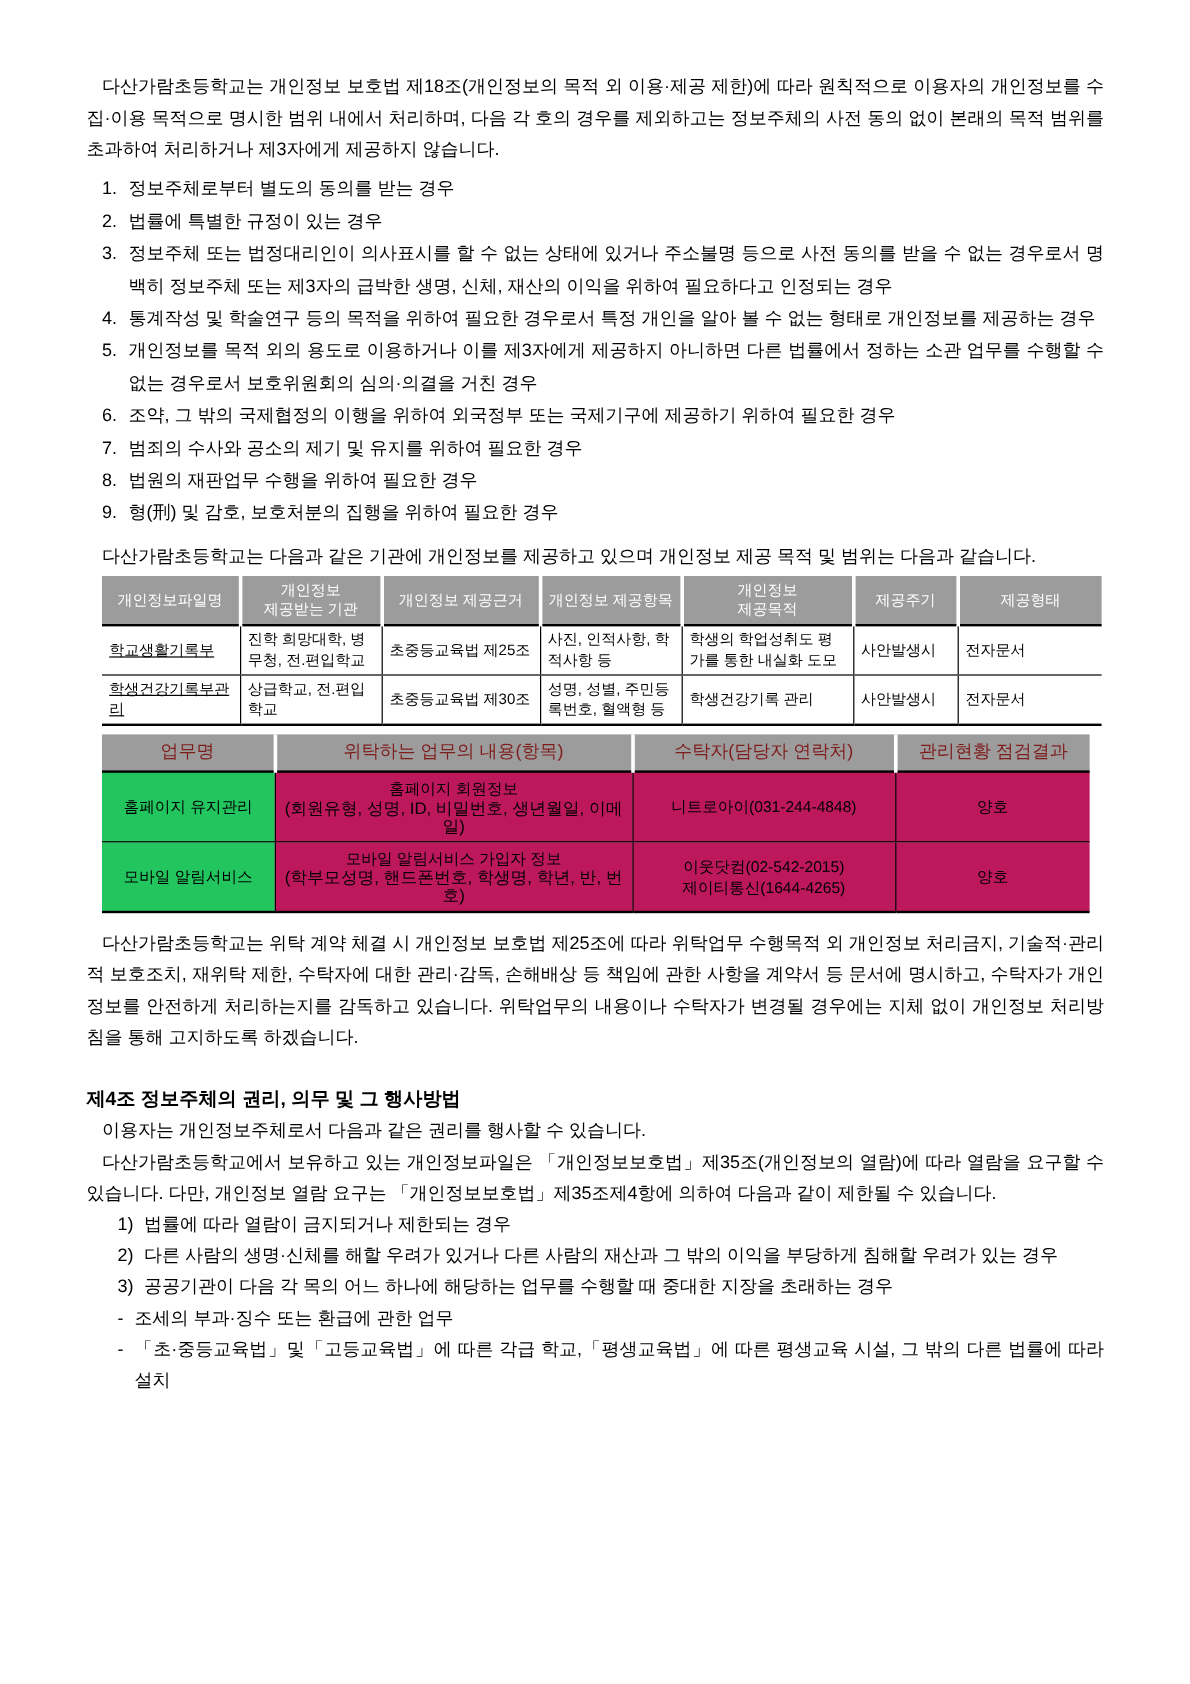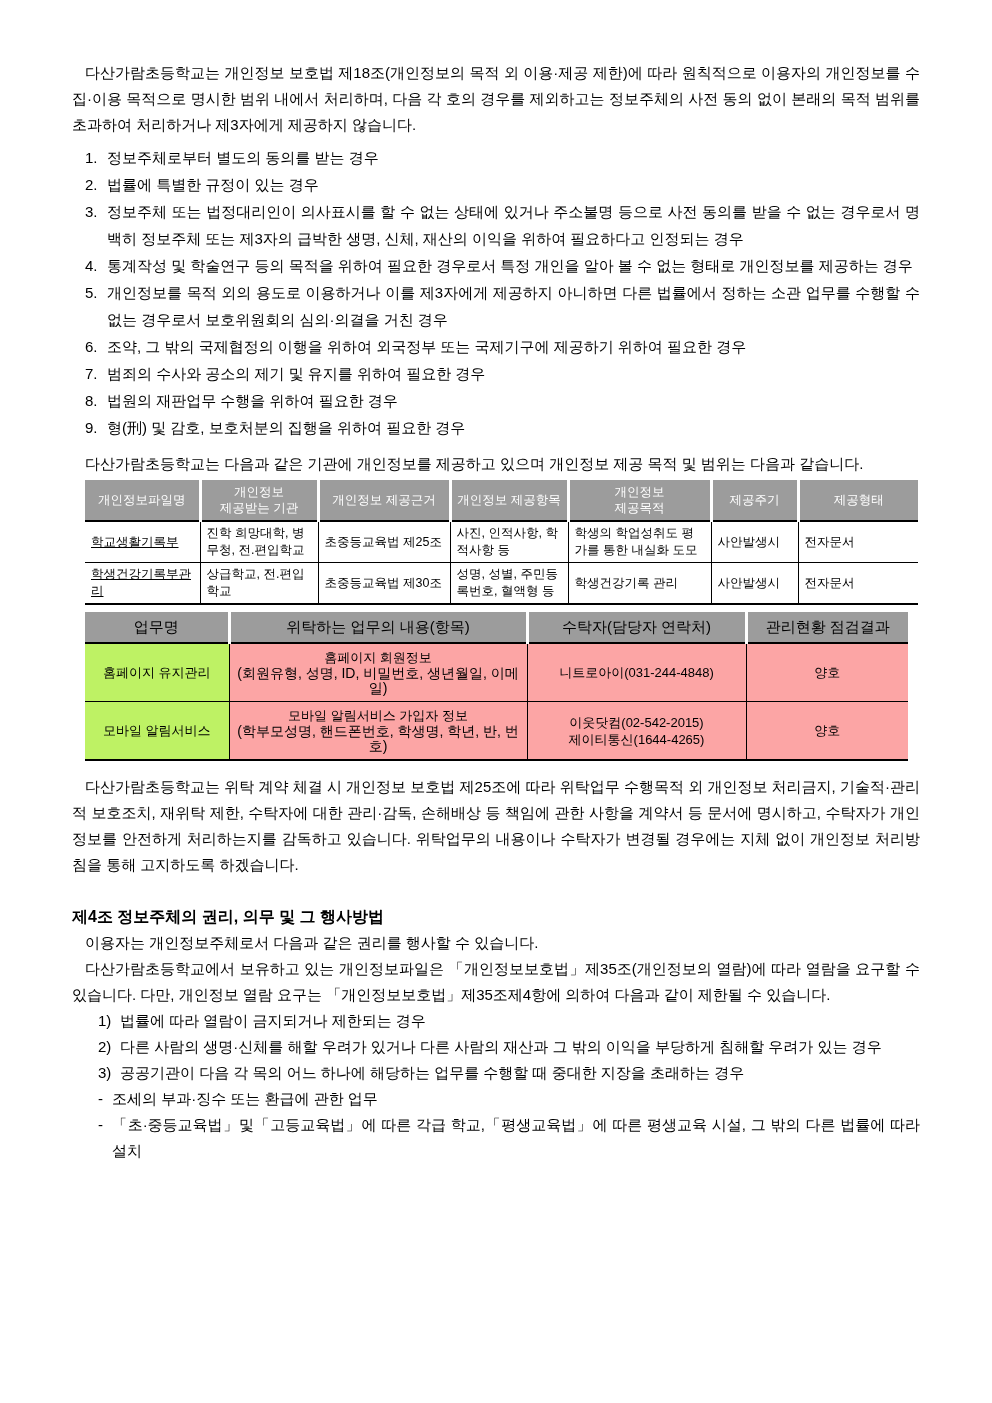--- a/index.html
+++ b/index.html
@@ -32,32 +32,32 @@
   .t1 td {
     font-size: 12.5px; line-height: 17px; padding: 3px 6px;
     border-left: 1px solid #000; border-bottom: 1px solid #000;
     vertical-align: middle; text-align: left; height: 38px; background: #fff;
   }
   .t1 td:first-child { border-left: none; text-decoration: underline; }
   .t1 tr.last td { border-bottom: 2px solid #000; }
 
   .t2 { width: 823px; margin: 7px 0 0 13px; }
   .t2 th {
-    background: #9c9c9c; color: #000000; font-weight: normal;
+    background: #9c9c9c; color: #7f1d1d; font-weight: normal;
     font-size: 15px; line-height: 20px; padding: 5px 2px;
     border-left: 3px solid #ffffff; border-bottom: 2px solid #000;
     text-align: center; vertical-align: middle; height: 31px;
   }
   .t2 th:first-child { border-left: none; }
   .t2 td {
     font-size: 13px; line-height: 17px; padding: 5px 4px;
     border-left: 1px solid #000; border-bottom: 1px solid #000;
-    text-align: center; vertical-align: middle; height: 44px; background: #fca5a5;
-  }
-  .t2 td:first-child { border-left: none; background: #bef264; }
+    text-align: center; vertical-align: middle; height: 44px; background: #be185d;
+  }
+  .t2 td:first-child { border-left: none; background: #22c55e; }
   .t2 tr.last td { border-bottom: 2px solid #000; }
   .cell-sub { font-size: 14px; line-height: 15px; }
   .pre { white-space: pre-line; }
 
   .sec-head {
     font-size: 16px; font-weight: bold; line-height: 26px; margin: 0;
   }
   .h-sec3 { margin-top: 28px; margin-bottom: 4px; }
   .outro { margin-top: 13px; }
   .h-sec4 { margin-top: 26px; }

